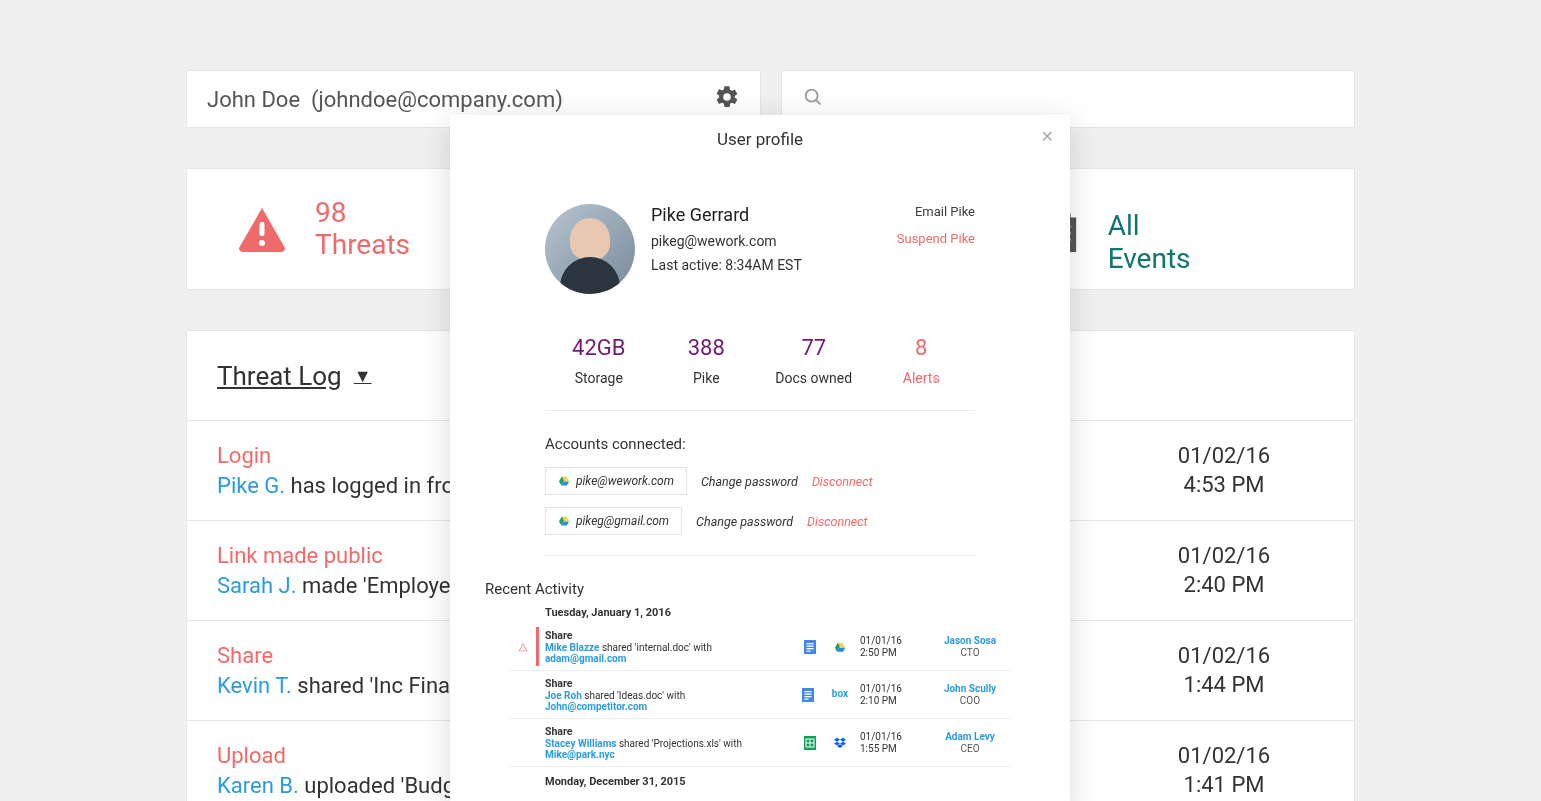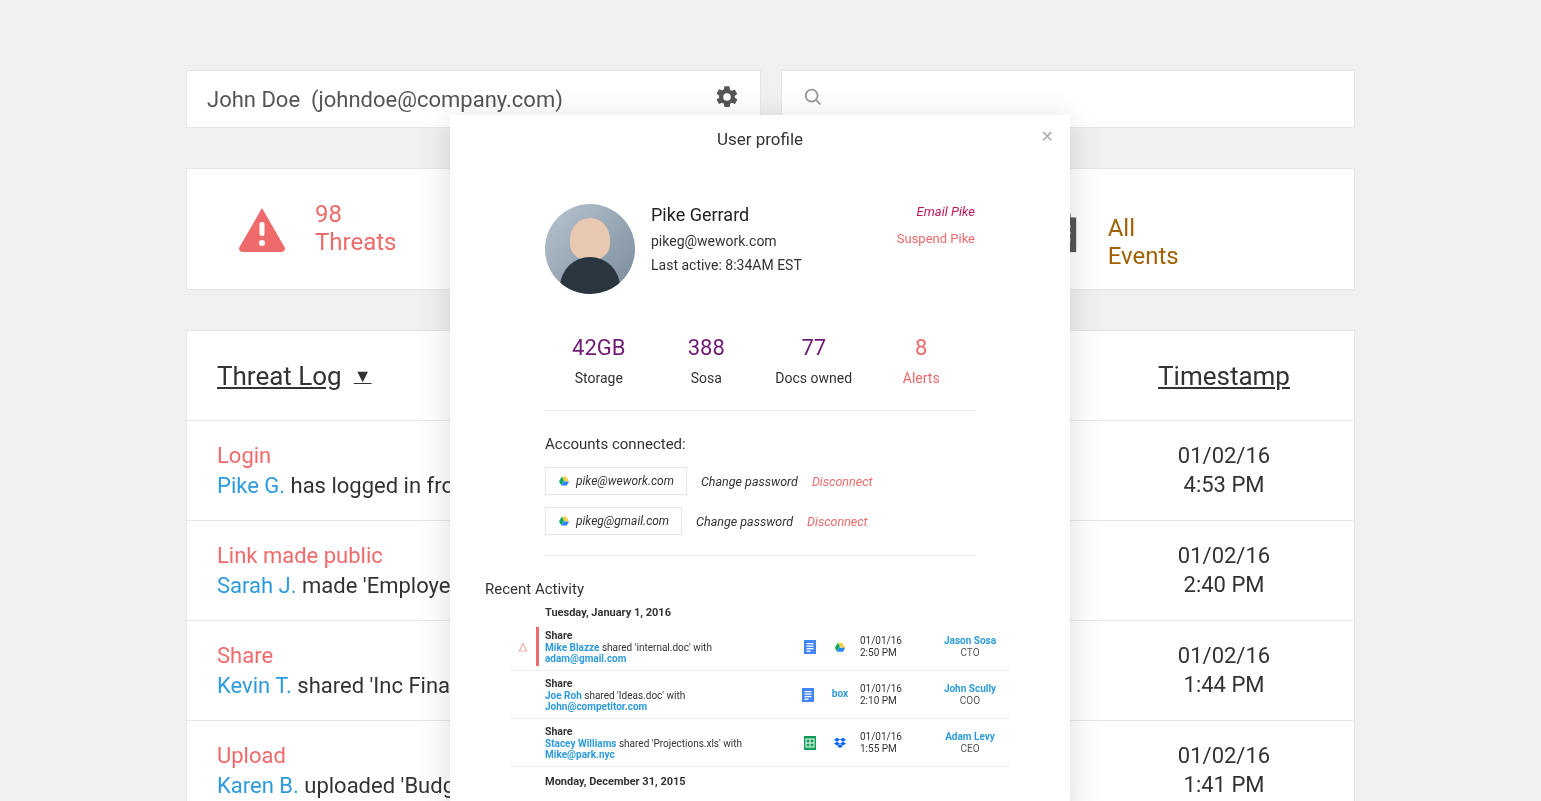--- a/index.html
+++ b/index.html
@@ -48,23 +48,23 @@
   flex: 1;
   background: #fff;
   border: 1px solid #e6e6e6;
   height: 122px;
   display: flex;
   align-items: center;
   padding-left: 50px;
   gap: 28px;
 }
 .card .icon { width: 50px; height: 50px; display: flex; align-items: center; justify-content: center; }
-.card .text { font-size: 24px; line-height: 1.15; }
+.card .text { font-size: 28px; line-height: 1.15; }
 .card.threats .text { color: #ef6a6a; }
-.card .text.gray { color: #a16207; margin-top: 27px; }
+.card .text.gray { color: #0f766e; margin-top: 27px; }
 
 
 .table { border: 1px solid #e6e6e6; background: #fff; }
 .theader {
   display: flex;
   align-items: center;
   height: 90px;
   border-bottom: 1px solid #e6e6e6;
   font-size: 26px;
   color: #333;
@@ -143,21 +143,21 @@
   border-radius: 50% 50% 40% 40%;
 }
 .profile-info .name { font-size: 18px; color: #222; margin-bottom: 8px; }
 .profile-info .email { font-size: 14px; color: #333; margin-bottom: 8px; }
 .profile-info .lastactive { font-size: 14px; color: #333; }
 .profile-actions {
   margin-left: auto;
   text-align: right;
   font-size: 13px;
 }
-.profile-actions .email-link { color: #be185d; margin-bottom: 12px; display: block; font-style: italic; }
+.profile-actions .email-link { color: #404040; margin-bottom: 12px; display: block; }
 .profile-actions .suspend-link { color: #ef6a6a; }
 
 .stats {
   display: flex;
   padding: 0 95px;
   border-top: 1px solid transparent;
   margin-bottom: 24px;
 }
 .stat { flex: 1; text-align: center; }
 .stat .value { font-size: 22px; color: #701a75; margin-bottom: 10px; }
@@ -280,21 +280,20 @@
       </div>
     </div>
   </div>
 
   <div class="table">
     <div class="theader">
       <div class="th-left">
         <span>Threat Log</span>
         <span style="font-size:18px;">▼</span>
       </div>
-      <div class="th-right">Timestamp</div>
     </div>
     <div id="table-rows">
         <div class="trow">
     <div class="td-left">
       <div class="tname">Login</div>
       <div><span class="actor">Pike G.</span><span class="rest"> has logged in from</span></div>
     </div>
     <div class="td-right">
       <div>01/02/16</div>
             <div>4:53 PM</div>
@@ -352,21 +351,21 @@
     </div>
   </div>
 
   <div class="stats" id="stats-row">
       <div class="stat">
         <div class="value">42GB</div>
         <div class="label">Storage</div>
       </div>
       <div class="stat">
         <div class="value">388</div>
-        <div class="label">Sosa</div>
+        <div class="label">Pike</div>
       </div>
       <div class="stat">
         <div class="value">77</div>
         <div class="label">Docs owned</div>
       </div>
       <div class="stat alerts">
         <div class="value">8</div>
         <div class="label">Alerts</div>
       </div>
     </div>

